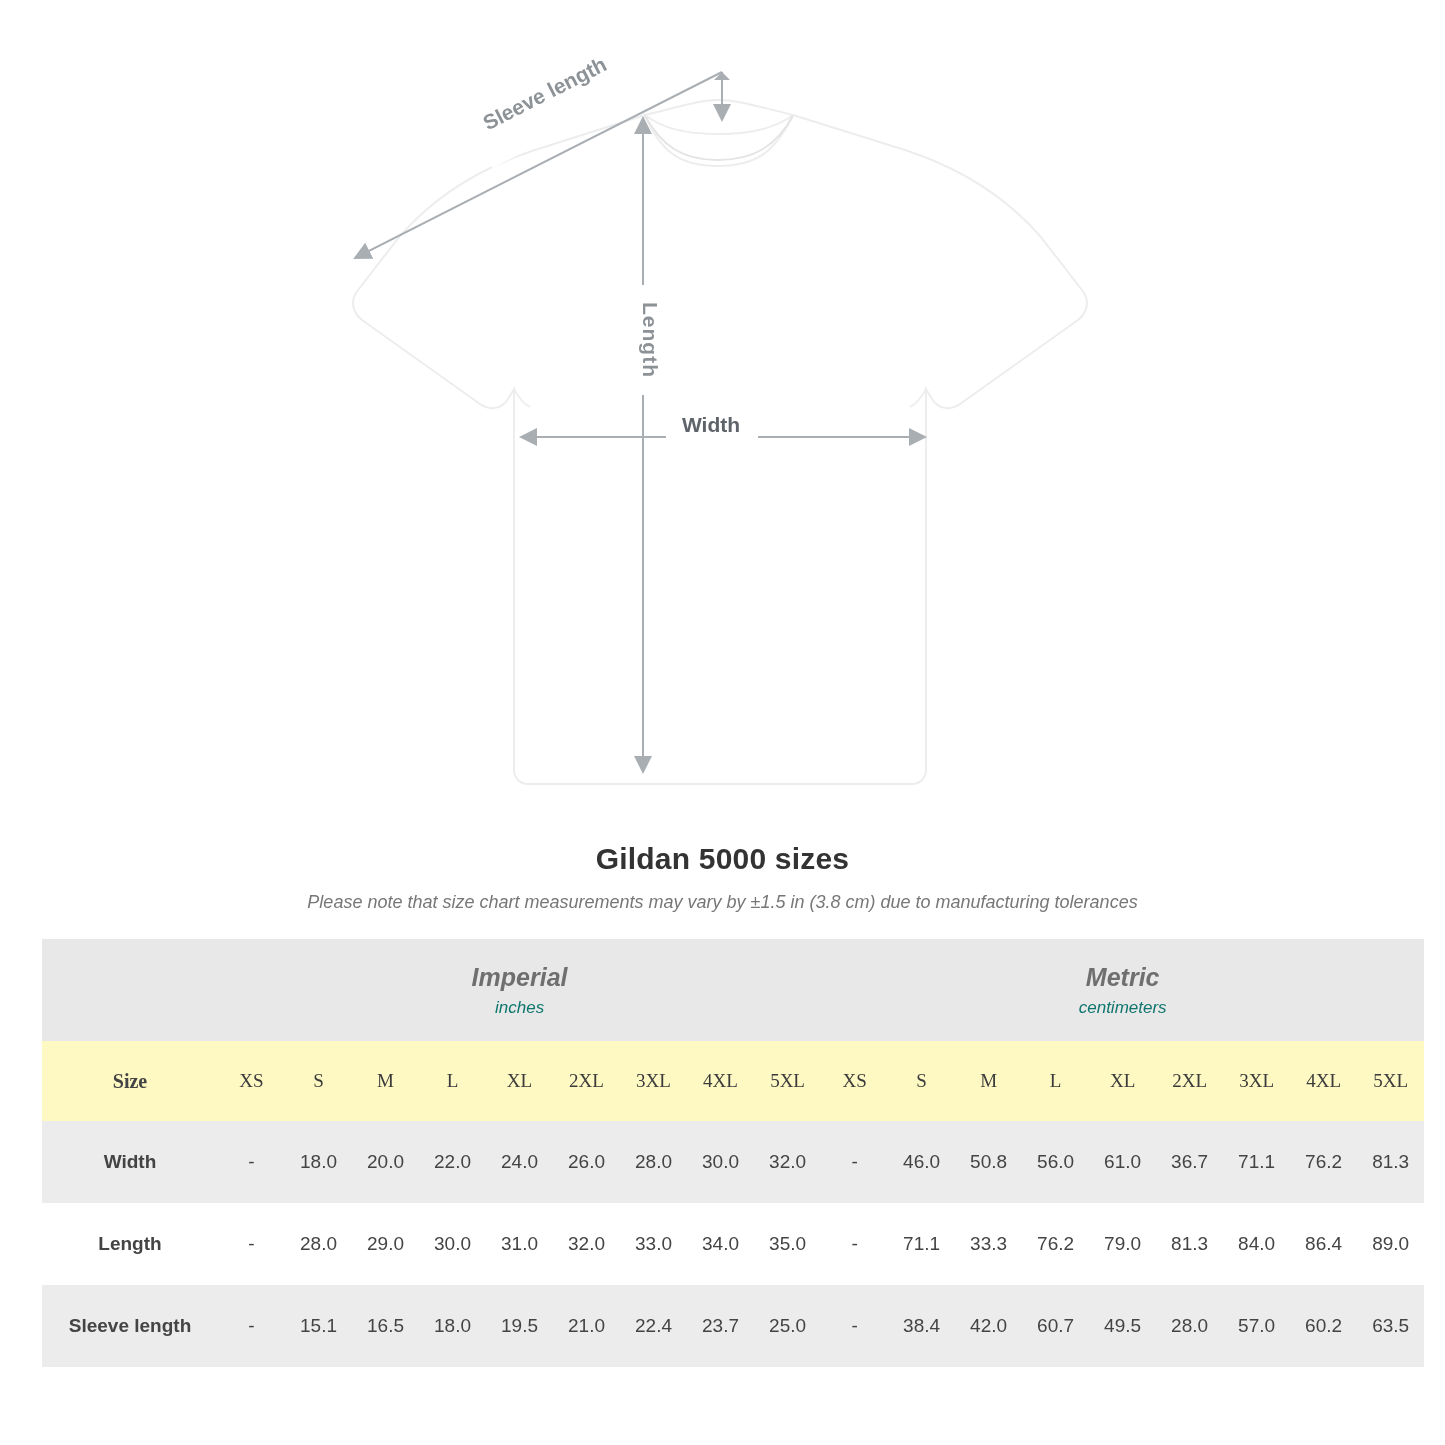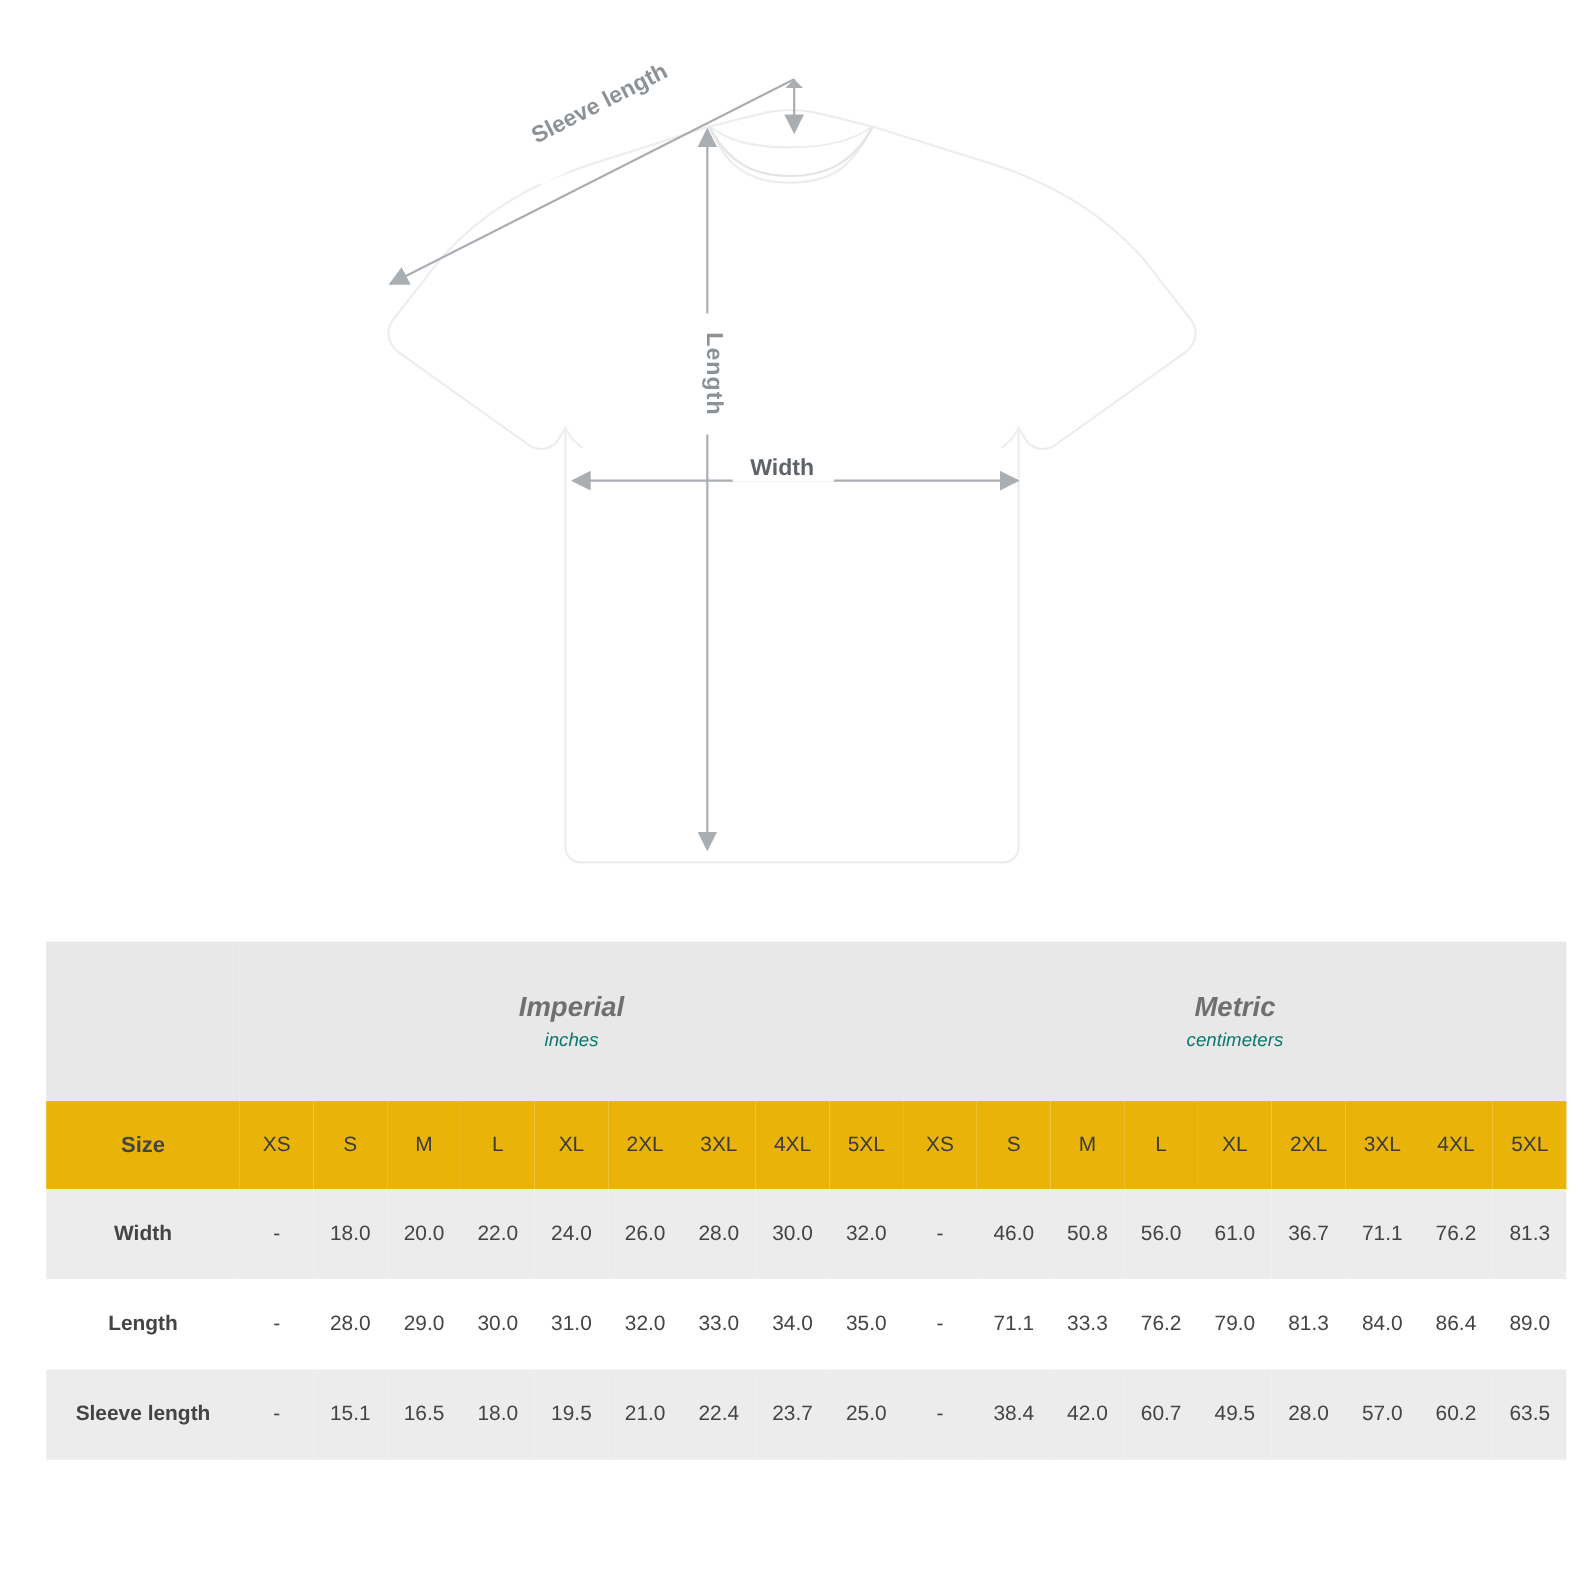--- a/index.html
+++ b/index.html
@@ -55,40 +55,41 @@
   table.size-table td, table.size-table th {
     text-align: center;
     vertical-align: middle;
     font-size: 19px;
     color: #444444;
     border: none;
     padding: 0;
   }
   .unit-row td {
     background: #e8e8e8;
-    height: 145px;
+    height: 102px;
   }
   .unit-name {
     font-size: 25px;
     font-weight: bold;
     font-style: italic;
     color: #6f6f6f;
     line-height: 1.25;
   }
   .unit-sub {
     font-size: 17px;
     font-style: italic;
     color: #0f766e;
     padding-top: 4px;
   }
   .head-row td {
     height: 80px;
-    background: #eab308;
+    background: #fef9c3;
     font-size: 20px;
     color: #3b3b3b;
+    font-family: Liberation Serif, serif;
   }
   .head-row td.rowlabel { font-weight: bold; font-size: 20px; }
   .head-row td.szcell { font-weight: normal; color: #3b3b3b; }
   tr.data-row td {
     height: 82px;
   }
   tr.band td { background: #ececec; }
   tr.plain td { background: #ffffff; }
   td.rowlabel {
     font-weight: bold;
@@ -163,20 +164,24 @@
       </g>
 
       <text x="548" y="100" transform="rotate(-27 548 100)" text-anchor="middle" font-family="Liberation Sans, sans-serif" font-size="21" font-weight="bold" fill="#8d9297">Sleeve length</text>
 
       <text x="643" y="340" transform="rotate(90 643 340)" text-anchor="middle" font-family="Liberation Sans, sans-serif" font-size="21" font-weight="bold" fill="#8d9297" letter-spacing="1">Length</text>
 
       <text x="711" y="432" text-anchor="middle" font-family="Liberation Sans, sans-serif" font-size="21" font-weight="bold" fill="#5e646a">Width</text>
     </svg>
   </div>
 
+  <div class="title-block">
+    <div class="chart-title">Gildan 5000 sizes</div>
+    <div class="chart-note">Please note that size chart measurements may vary by ±1.5 in (3.8 cm) due to manufacturing tolerances</div>
+  </div>
 
   <div class="table-wrap">
     <table class="size-table">
       <colgroup>
         <col class="col-label">
         <col class="col-val">
           <col class="col-val">
           <col class="col-val">
           <col class="col-val">
           <col class="col-val">

